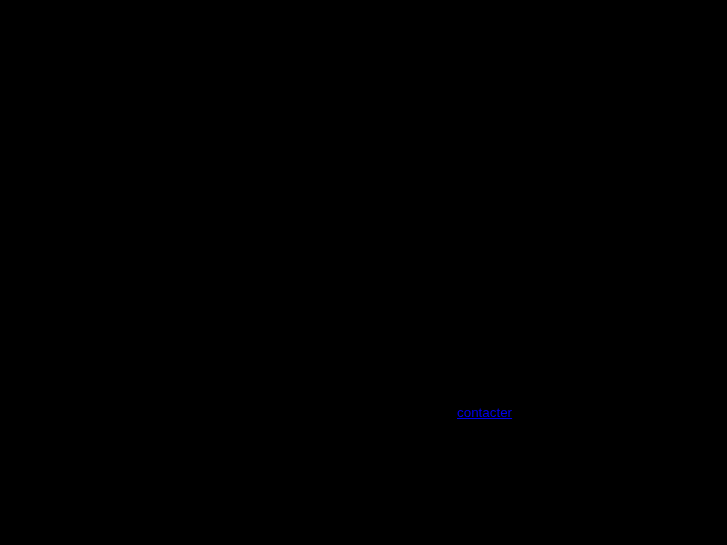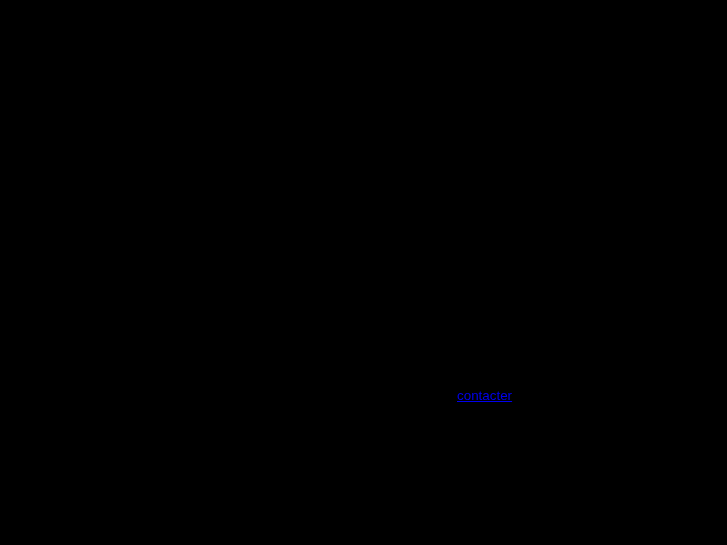--- a/index.html
+++ b/index.html
@@ -15,21 +15,21 @@
       font-family: "Liberation Sans", sans-serif;
     }
     .page {
       position: absolute;
       inset: 0;
       background: var(--page-bg, #000000);
     }
     .contact-link {
       position: absolute;
       left: 457px;
-      top: 388px;
+      top: 405px;
       font-family: "Liberation Sans", sans-serif;
       font-size: 13.4px;
       line-height: 15px;
       color: var(--link-color, #0000EE);
       text-decoration: underline;
       cursor: pointer;
       white-space: nowrap;
     }
   </style>
 </head>

